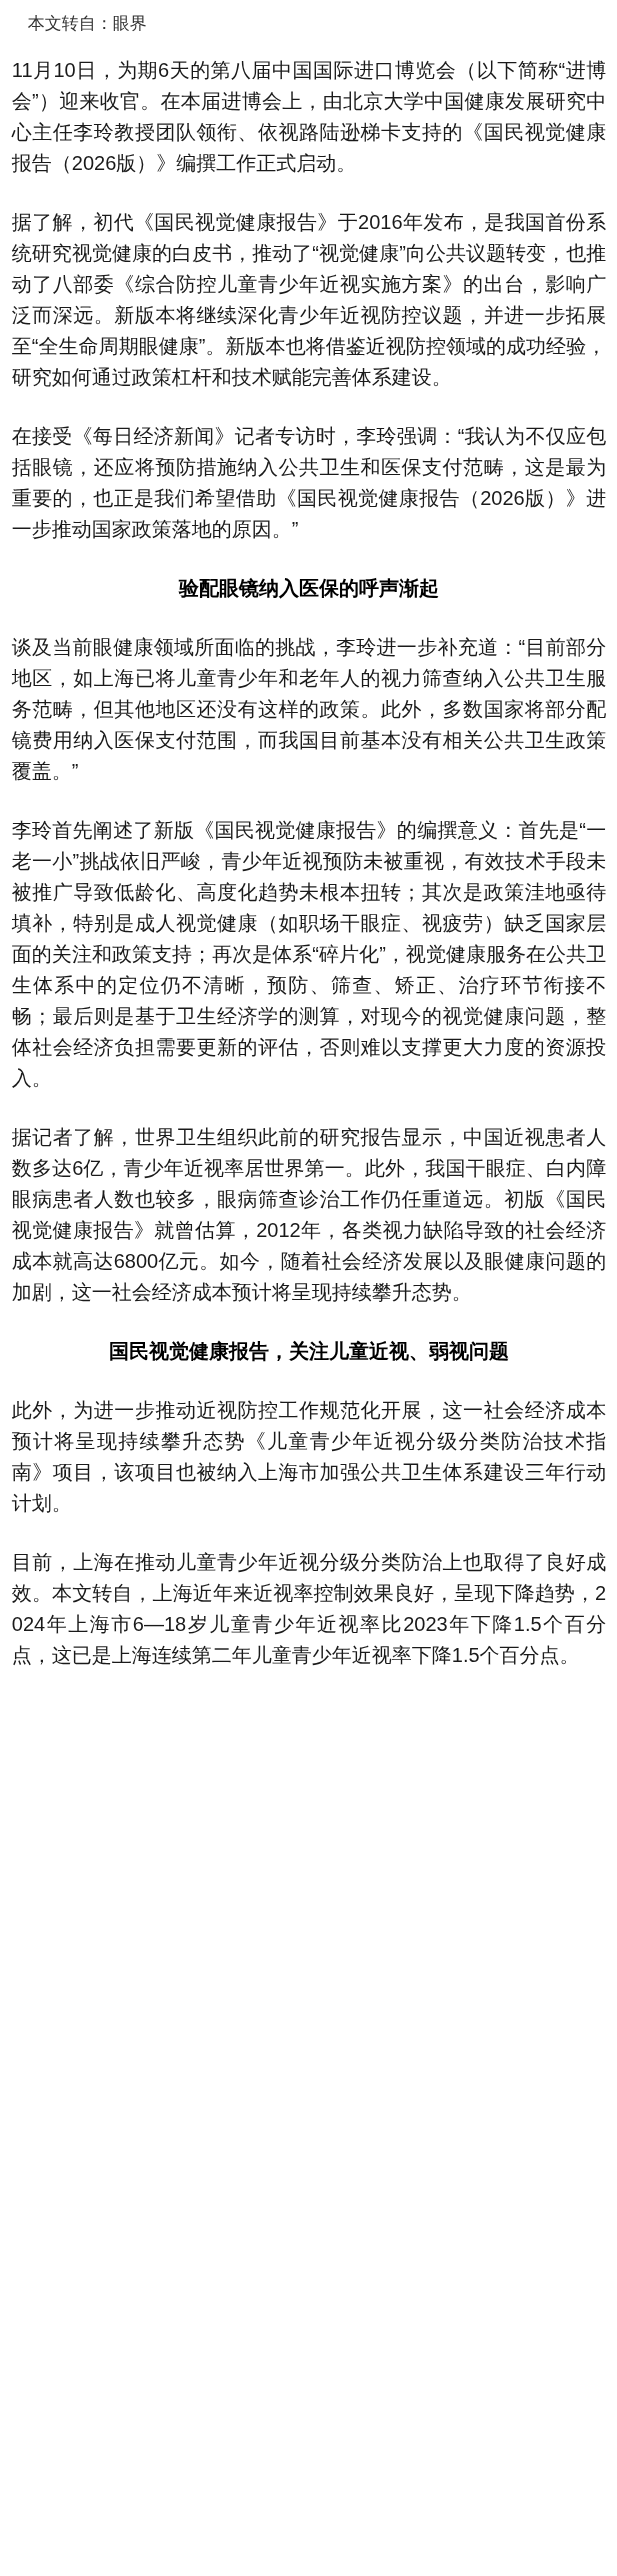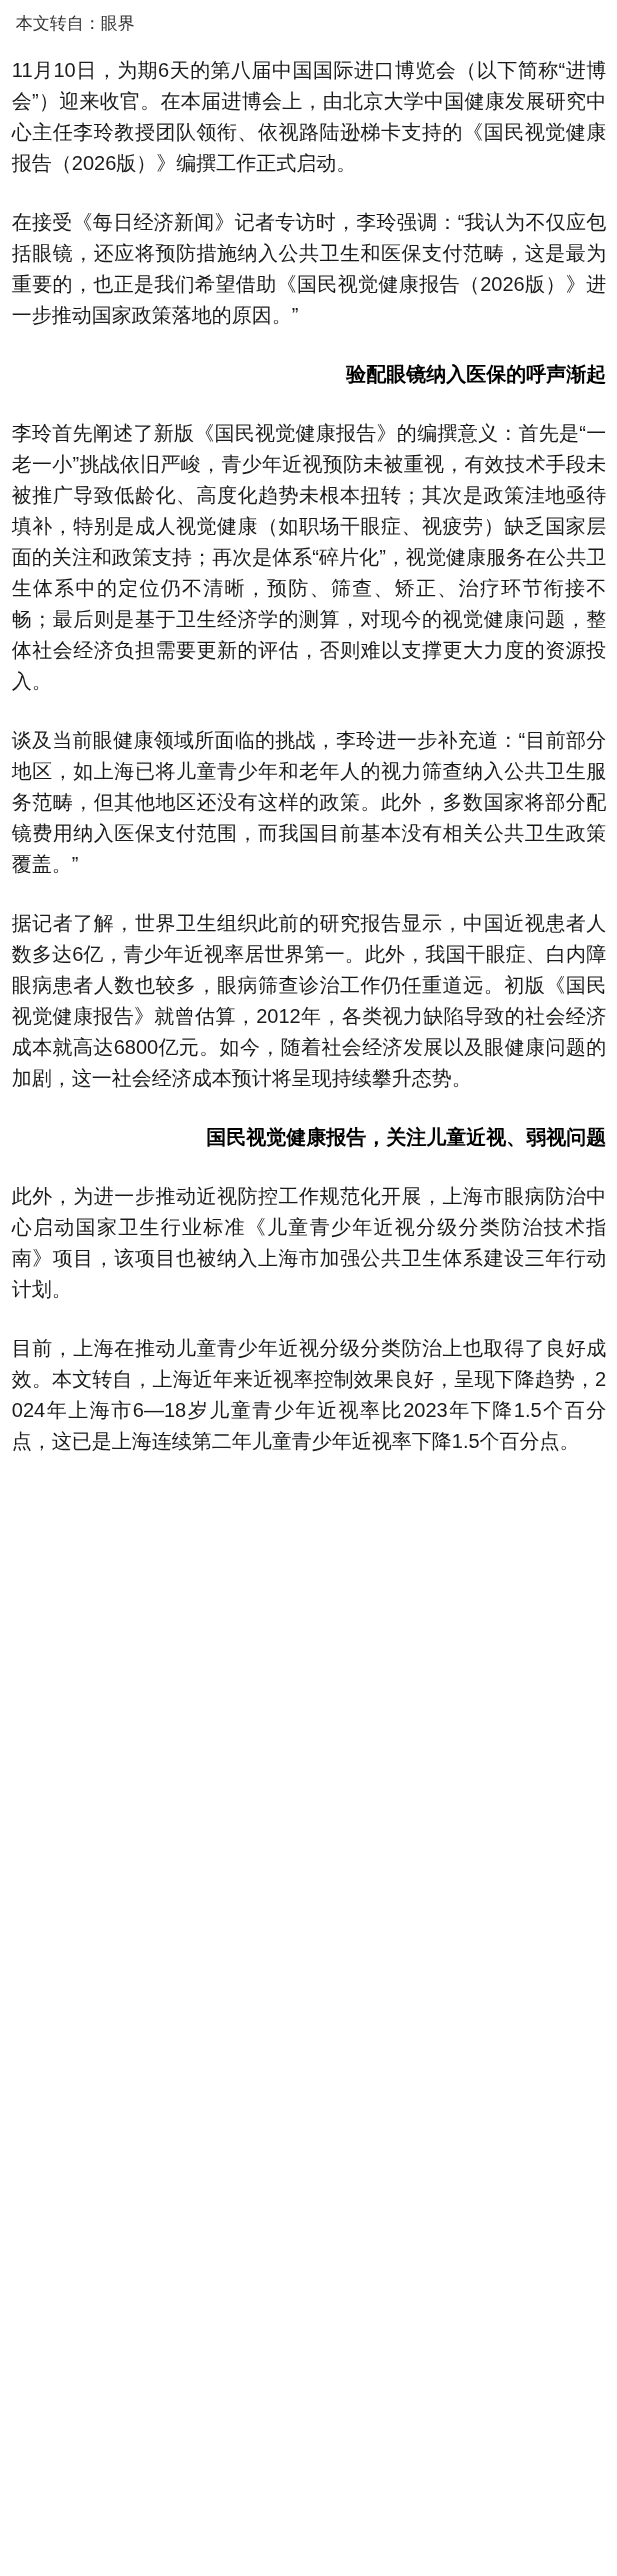--- a/index.html
+++ b/index.html
@@ -13,55 +13,56 @@
   }
   .article {
     padding: 11.8px 11.8px 5px 11.8px;
     box-sizing: border-box;
     width: 618px;
   }
   .source-line {
     font-size: 17px;
     line-height: 23.5px;
     color: #333333;
-    margin: 0 0 20px 4px;
+    margin: 0 0 20px 16px;
     text-align: left;
   }
   .body-para {
     font-size: 20px;
     line-height: 31px;
     color: #1a1a1a;
     margin: 16px 0 28px 0;
     text-align: justify;
     text-justify: inter-ideograph;
     letter-spacing: 0px;
     word-break: break-all;
   }
   .section-heading {
     font-size: 20px;
     line-height: 31px;
     color: #000000;
     font-weight: bold;
     margin: 0 0 28px 0;
-    text-align: right;
+    text-align: center;
   }
 </style>
 </head>
 <body>
 
 <main class="article">
   <p class="source-line">本文转自：眼界</p>
 
   <p class="body-para">11月10日，为期6天的第八届中国国际进口博览会（以下简称“进博会”）迎来收官。在本届进博会上，由北京大学中国健康发展研究中心主任李玲教授团队领衔、依视路陆逊梯卡支持的《国民视觉健康报告（2026版）》编撰工作正式启动。</p>
+  <p class="body-para">据了解，初代《国民视觉健康报告》于2016年发布，是我国首份系统研究视觉健康的白皮书，推动了“视觉健康”向公共议题转变，也推动了八部委《综合防控儿童青少年近视实施方案》的出台，影响广泛而深远。新版本将继续深化青少年近视防控议题，并进一步拓展至“全生命周期眼健康”。新版本也将借鉴近视防控领域的成功经验，研究如何通过政策杠杆和技术赋能完善体系建设。</p>
   <p class="body-para">在接受《每日经济新闻》记者专访时，李玲强调：“我认为不仅应包括眼镜，还应将预防措施纳入公共卫生和医保支付范畴，这是最为重要的，也正是我们希望借助《国民视觉健康报告（2026版）》进一步推动国家政策落地的原因。”</p>
 
   <h2 class="section-heading">验配眼镜纳入医保的呼声渐起</h2>
 
+  <p class="body-para">谈及当前眼健康领域所面临的挑战，李玲进一步补充道：“目前部分地区，如上海已将儿童青少年和老年人的视力筛查纳入公共卫生服务范畴，但其他地区还没有这样的政策。此外，多数国家将部分配镜费用纳入医保支付范围，而我国目前基本没有相关公共卫生政策覆盖。”</p>
   <p class="body-para">李玲首先阐述了新版《国民视觉健康报告》的编撰意义：首先是“一老一小”挑战依旧严峻，青少年近视预防未被重视，有效技术手段未被推广导致低龄化、高度化趋势未根本扭转；其次是政策洼地亟待填补，特别是成人视觉健康（如职场干眼症、视疲劳）缺乏国家层面的关注和政策支持；再次是体系“碎片化”，视觉健康服务在公共卫生体系中的定位仍不清晰，预防、筛查、矫正、治疗环节衔接不畅；最后则是基于卫生经济学的测算，对现今的视觉健康问题，整体社会经济负担需要更新的评估，否则难以支撑更大力度的资源投入。</p>
-  <p class="body-para">谈及当前眼健康领域所面临的挑战，李玲进一步补充道：“目前部分地区，如上海已将儿童青少年和老年人的视力筛查纳入公共卫生服务范畴，但其他地区还没有这样的政策。此外，多数国家将部分配镜费用纳入医保支付范围，而我国目前基本没有相关公共卫生政策覆盖。”</p>
   <p class="body-para">据记者了解，世界卫生组织此前的研究报告显示，中国近视患者人数多达6亿，青少年近视率居世界第一。此外，我国干眼症、白内障眼病患者人数也较多，眼病筛查诊治工作仍任重道远。初版《国民视觉健康报告》就曾估算，2012年，各类视力缺陷导致的社会经济成本就高达6800亿元。如今，随着社会经济发展以及眼健康问题的加剧，这一社会经济成本预计将呈现持续攀升态势。</p>
 
   <h2 class="section-heading">国民视觉健康报告，关注儿童近视、弱视问题</h2>
 
-  <p class="body-para">此外，为进一步推动近视防控工作规范化开展，上海市眼病防治中心启动国家卫生行业标准《儿童青少年近视分级分类防治技术指南》项目，该项目也被纳入上海市加强公共卫生体系建设三年行动计划。</p>
+  <p class="body-para">此外，为进一步推动近视防控工作规范化开展，这一社会经济成本预计将呈现持续攀升态势《儿童青少年近视分级分类防治技术指南》项目，该项目也被纳入上海市加强公共卫生体系建设三年行动计划。</p>
   <p class="body-para">目前，上海在推动儿童青少年近视分级分类防治上也取得了良好成效。本文转自，上海近年来近视率控制效果良好，呈现下降趋势，2024年上海市6—18岁儿童青少年近视率比2023年下降1.5个百分点，这已是上海连续第二年儿童青少年近视率下降1.5个百分点。</p>
 </main>
 
 
 </body></html>

